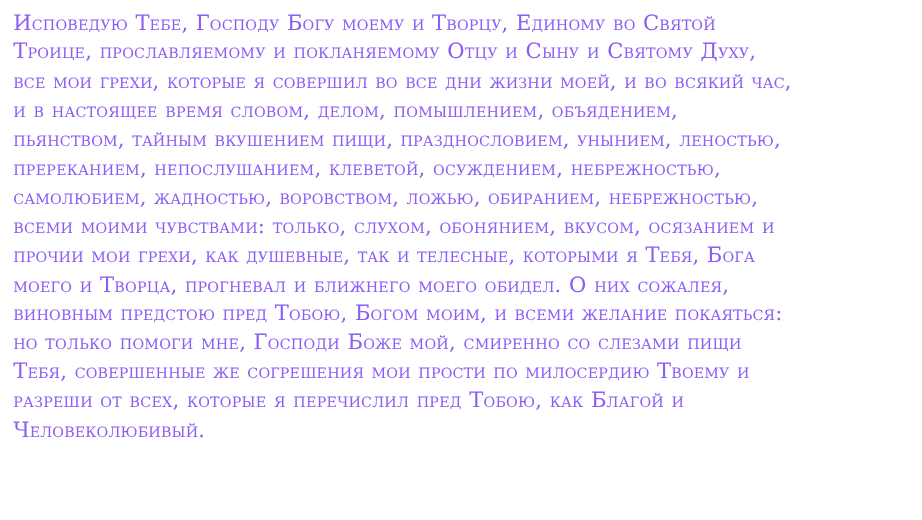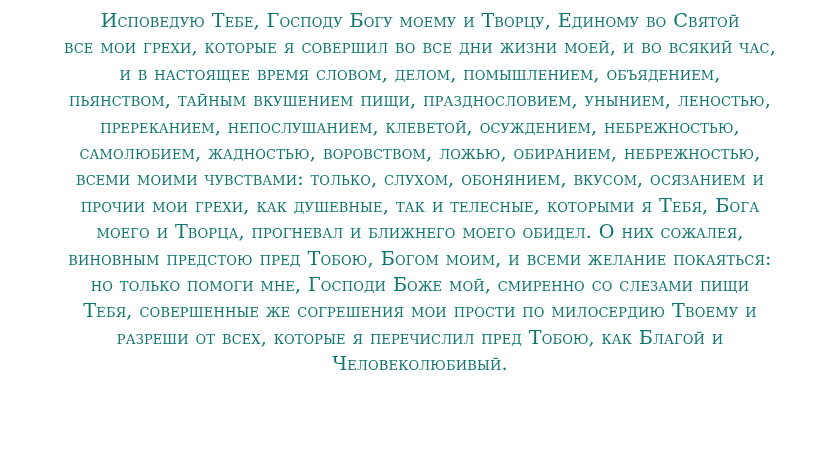--- a/index.html
+++ b/index.html
@@ -18,41 +18,42 @@
     width: 838px;
     height: 473px;
     background: #ffffff;
     box-sizing: border-box;
     padding: 8px 10px 0 12px;
   }
   .prayer-text {
     font-family: "DejaVu Serif", serif;
     font-size: 19.2px;
     line-height: 26.4px;
-    color: #0f766e;
+    color: #8b5cf6;
     letter-spacing: 0.15px;
     word-spacing: 0.6px;
-    text-align: center;
+    text-align: left;
     white-space: normal;
   }
   .line {
     display: block;
     white-space: nowrap;
     font-variant: small-caps;
   }
   
   .line:nth-child(odd)  { letter-spacing: 0.12px; }
   .line:nth-child(even) { letter-spacing: 0.18px; }
 </style>
 </head>
 <body>
 
 <div id="page">
   <div class="prayer-text">
     <span class="line">Исповедую Тебе, Господу Богу моему и Творцу, Единому во Святой</span>
+    <span class="line">Троице, прославляемому и покланяемому Отцу и Сыну и Святому Духу,</span>
     <span class="line">все мои грехи, которые я совершил во все дни жизни моей, и во всякий час,</span>
     <span class="line">и в настоящее время словом, делом, помышлением, объядением,</span>
     <span class="line">пьянством, тайным вкушением пищи, празднословием, унынием, леностью,</span>
     <span class="line">пререканием, непослушанием, клеветой, осуждением, небрежностью,</span>
     <span class="line">самолюбием, жадностью, воровством, ложью, обиранием, небрежностью,</span>
     <span class="line">всеми моими чувствами: только, слухом, обонянием, вкусом, осязанием и</span>
     <span class="line">прочии мои грехи, как душевные, так и телесные, которыми я Тебя, Бога</span>
     <span class="line">моего и Творца, прогневал и ближнего моего обидел. О них сожалея,</span>
     <span class="line">виновным предстою пред Тобою, Богом моим, и всеми желание покаяться:</span>
     <span class="line">но только помоги мне, Господи Боже мой, смиренно со слезами пищи</span>

